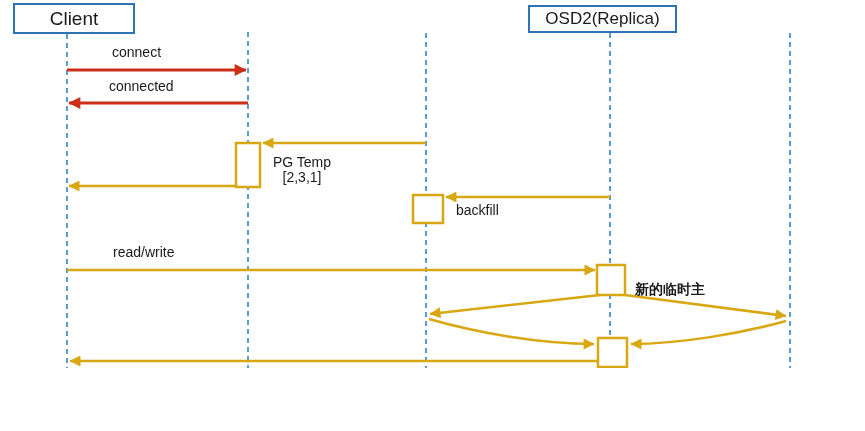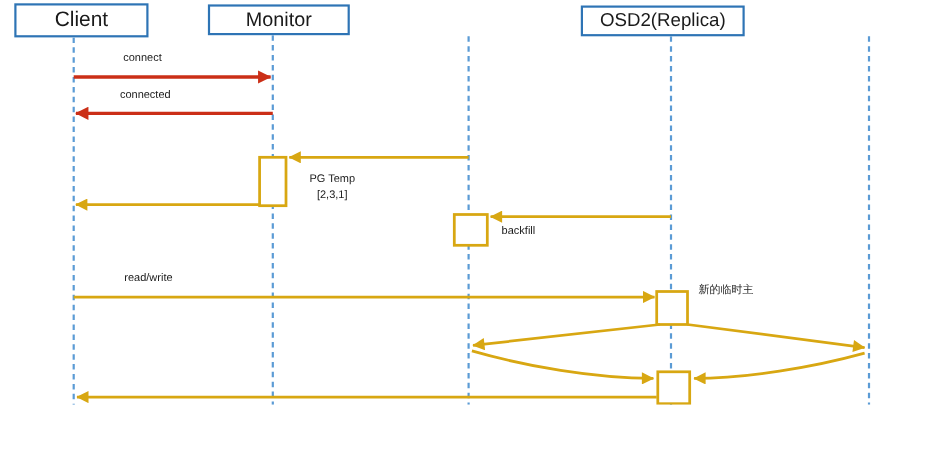--- a/index.html
+++ b/index.html
@@ -32,21 +32,21 @@
     justify-content: center;
     color: var(--text);
     white-space: nowrap;
   }
   .actor.big { font-size: 19px; }
   .actor.mid { font-size: 18px; }
   .actor.osd { font-size: 17px; }
 
   .lbl {
     position: absolute;
-    font-size: 10px;
+    font-size: 14px;
     color: var(--text);
     white-space: nowrap;
     line-height: 15px;
   }
   .lbl.center { text-align: center; }
   .lbl span { display: block; }
 </style>
 </head>
 <body>
 
@@ -86,32 +86,29 @@
 
     <path d="M429,319 C478,333 540,344 594,344" fill="none" stroke="var(--gold)" stroke-width="2.5" marker-end="url(#ah-gold)"></path>
     <path d="M786,321 C739,334 678,344 631,344" fill="none" stroke="var(--gold)" stroke-width="2.5" marker-end="url(#ah-gold)"></path>
 
     <line x1="597" y1="361" x2="70" y2="361" stroke="var(--gold)" stroke-width="2.5" marker-end="url(#ah-gold)"></line>
   </svg>
 
   <div class="actor big" style="left:13px; top:3px; width:122px; height:31px;">
     <span>Client</span>
   </div>
-  <div class="actor mid" style="left:189px; top:4px; width:129px; height:28px;">
-    <span>Monitor</span>
-  </div>
   <div class="actor osd" style="left:528px; top:5px; width:149px; height:28px;">
     <span>OSD2(Replica)</span>
   </div>
 
   <div class="lbl" style="left:112px; top:45px;">connect</div>
   <div class="lbl" style="left:109px; top:79px;">connected</div>
 
   <div class="lbl center" style="left:264px; top:155px; width:76px;">
     <span>PG Temp</span>
     <span>[2,3,1]</span>
   </div>
 
   <div class="lbl" style="left:456px; top:203px;">backfill</div>
   <div class="lbl" style="left:113px; top:245px;text-align:center;">read/write</div>
-  <div class="lbl" style="left:635px; top:256px;">新的临时主</div>
+  <div class="lbl" style="left:635px; top:282px;font-weight:bold;">新的临时主</div>
 
 </div>
 
 </body></html>

